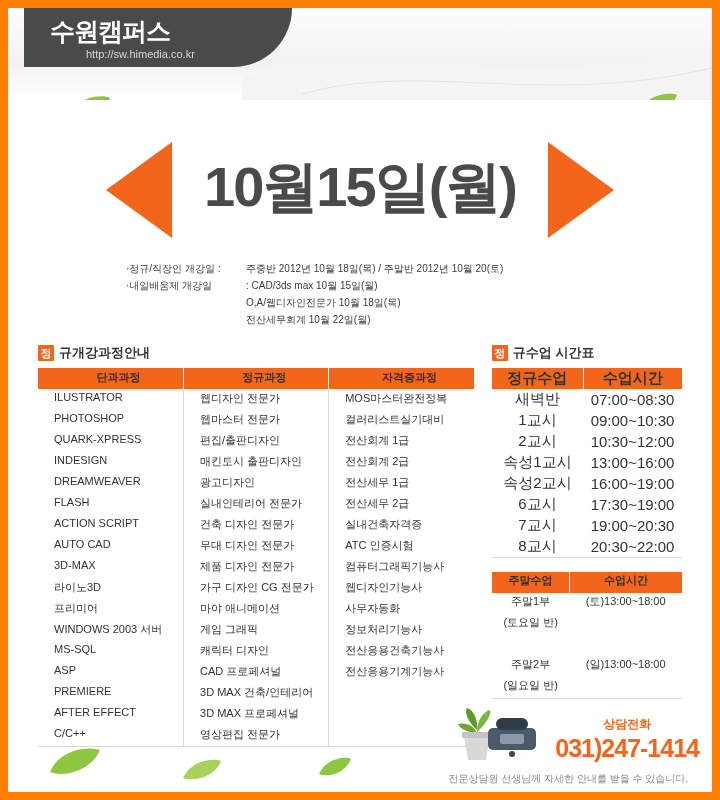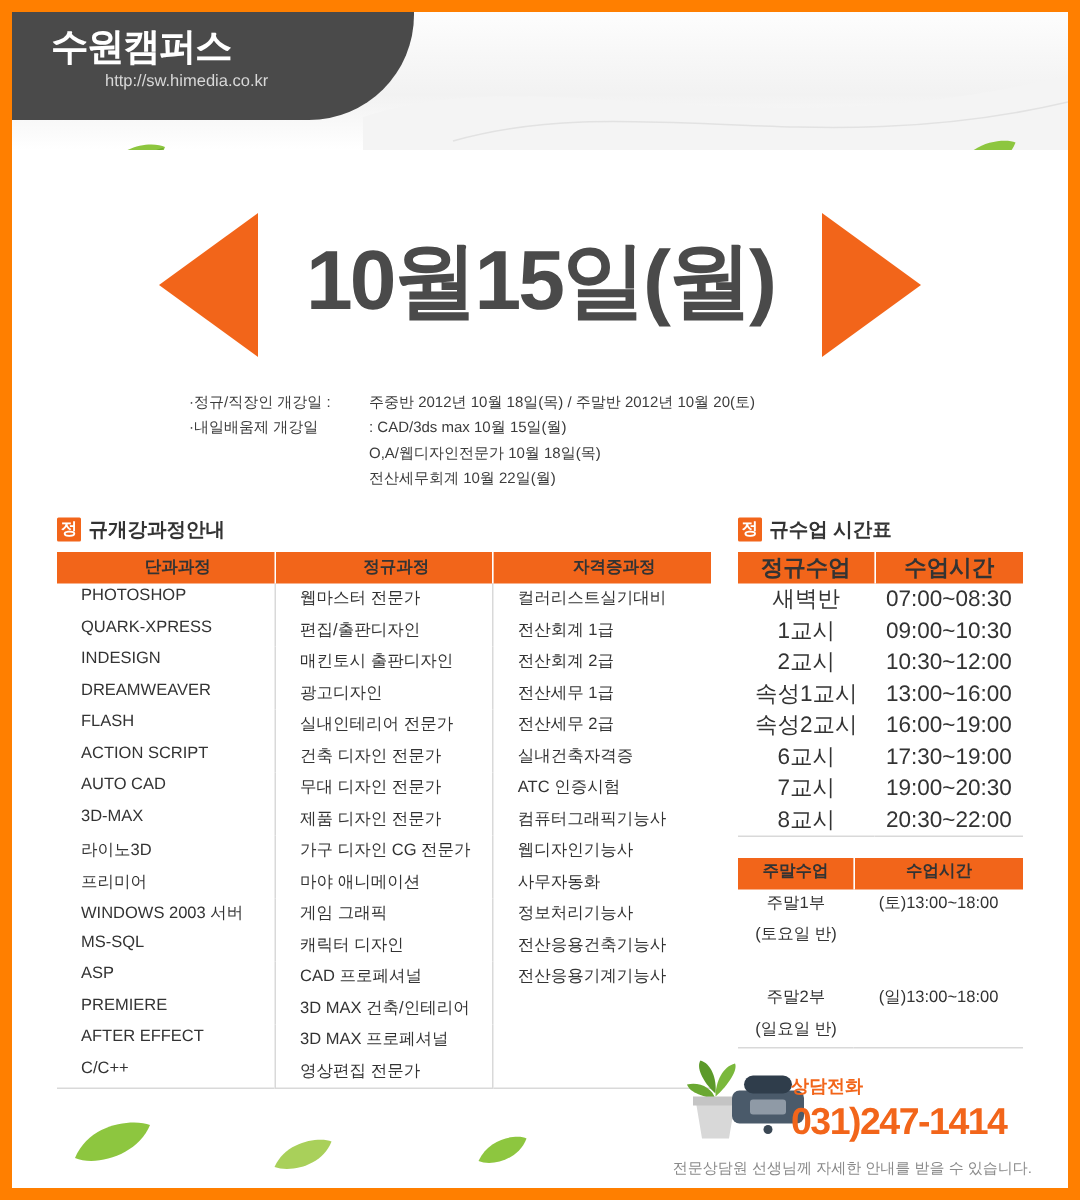--- a/index.html
+++ b/index.html
@@ -23,22 +23,22 @@
   }
 
   
   .header{
     position:relative;
     height:92px;
     background:linear-gradient(180deg,#fdfdfd 0%,#f2f2f2 60%,#ffffff 100%);
     overflow:hidden;
   }
   .hdr-tab{
-    position:absolute;left:0;top:0;
-    width:268px;height:72px;
+    position:absolute;left:16px;top:0;
+    width:268px;height:59px;
     background:#4a4a4a;
     border-bottom-right-radius:70px;
     box-sizing:border-box;
     padding:9px 0 0 26px;
   }
   .hdr-title{
     color:#ffffff;
     font-size:25px;
     font-weight:bold;
     letter-spacing:-1px;
@@ -146,22 +146,22 @@
     font-size:11px;color:#333;text-align:center;
     height:19px;vertical-align:top;
   }
   .weekend-table{border-bottom:1px solid #d9d9d9;}
 
   
   .footer{
     position:absolute;left:0;right:0;bottom:0;height:100px;
   }
   .phone-box{
-    position:absolute;right:41px;bottom:30px;
-    text-align:left;
+    position:absolute;right:13px;bottom:30px;
+    text-align:center;
   }
   .phone-label{
     font-size:12px;color:#f2651a;font-weight:bold;margin-bottom:1px;
   }
   .phone-num{
     font-size:25px;color:#f2651a;font-weight:bold;letter-spacing:-1px;
     line-height:28px;
   }
   .footer-note{
     position:absolute;right:24px;bottom:6px;
@@ -236,20 +236,25 @@
           <span>규개강과정안내</span>
         </div>
         <table class="course-table">
           <tbody>
               <tr>
             <td class="thead-cell" style="width:33.4%">단과과정</td>
             <td class="thead-cell" style="width:33.3%">정규과정</td>
             <td class="thead-cell" style="width:33.3%">자격증과정</td>
           </tr>
           <tr>
+                <td class="c1">ILUSTRATOR</td>
+                <td class="c2">웹디자인 전문가</td>
+                <td class="c3">MOS마스터완전정복</td>
+              </tr>
+          <tr>
                 <td class="c1">PHOTOSHOP</td>
                 <td class="c2">웹마스터 전문가</td>
                 <td class="c3">컬러리스트실기대비</td>
               </tr>
           <tr>
                 <td class="c1">QUARK-XPRESS</td>
                 <td class="c2">편집/출판디자인</td>
                 <td class="c3">전산회계 1급</td>
               </tr>
           <tr>

